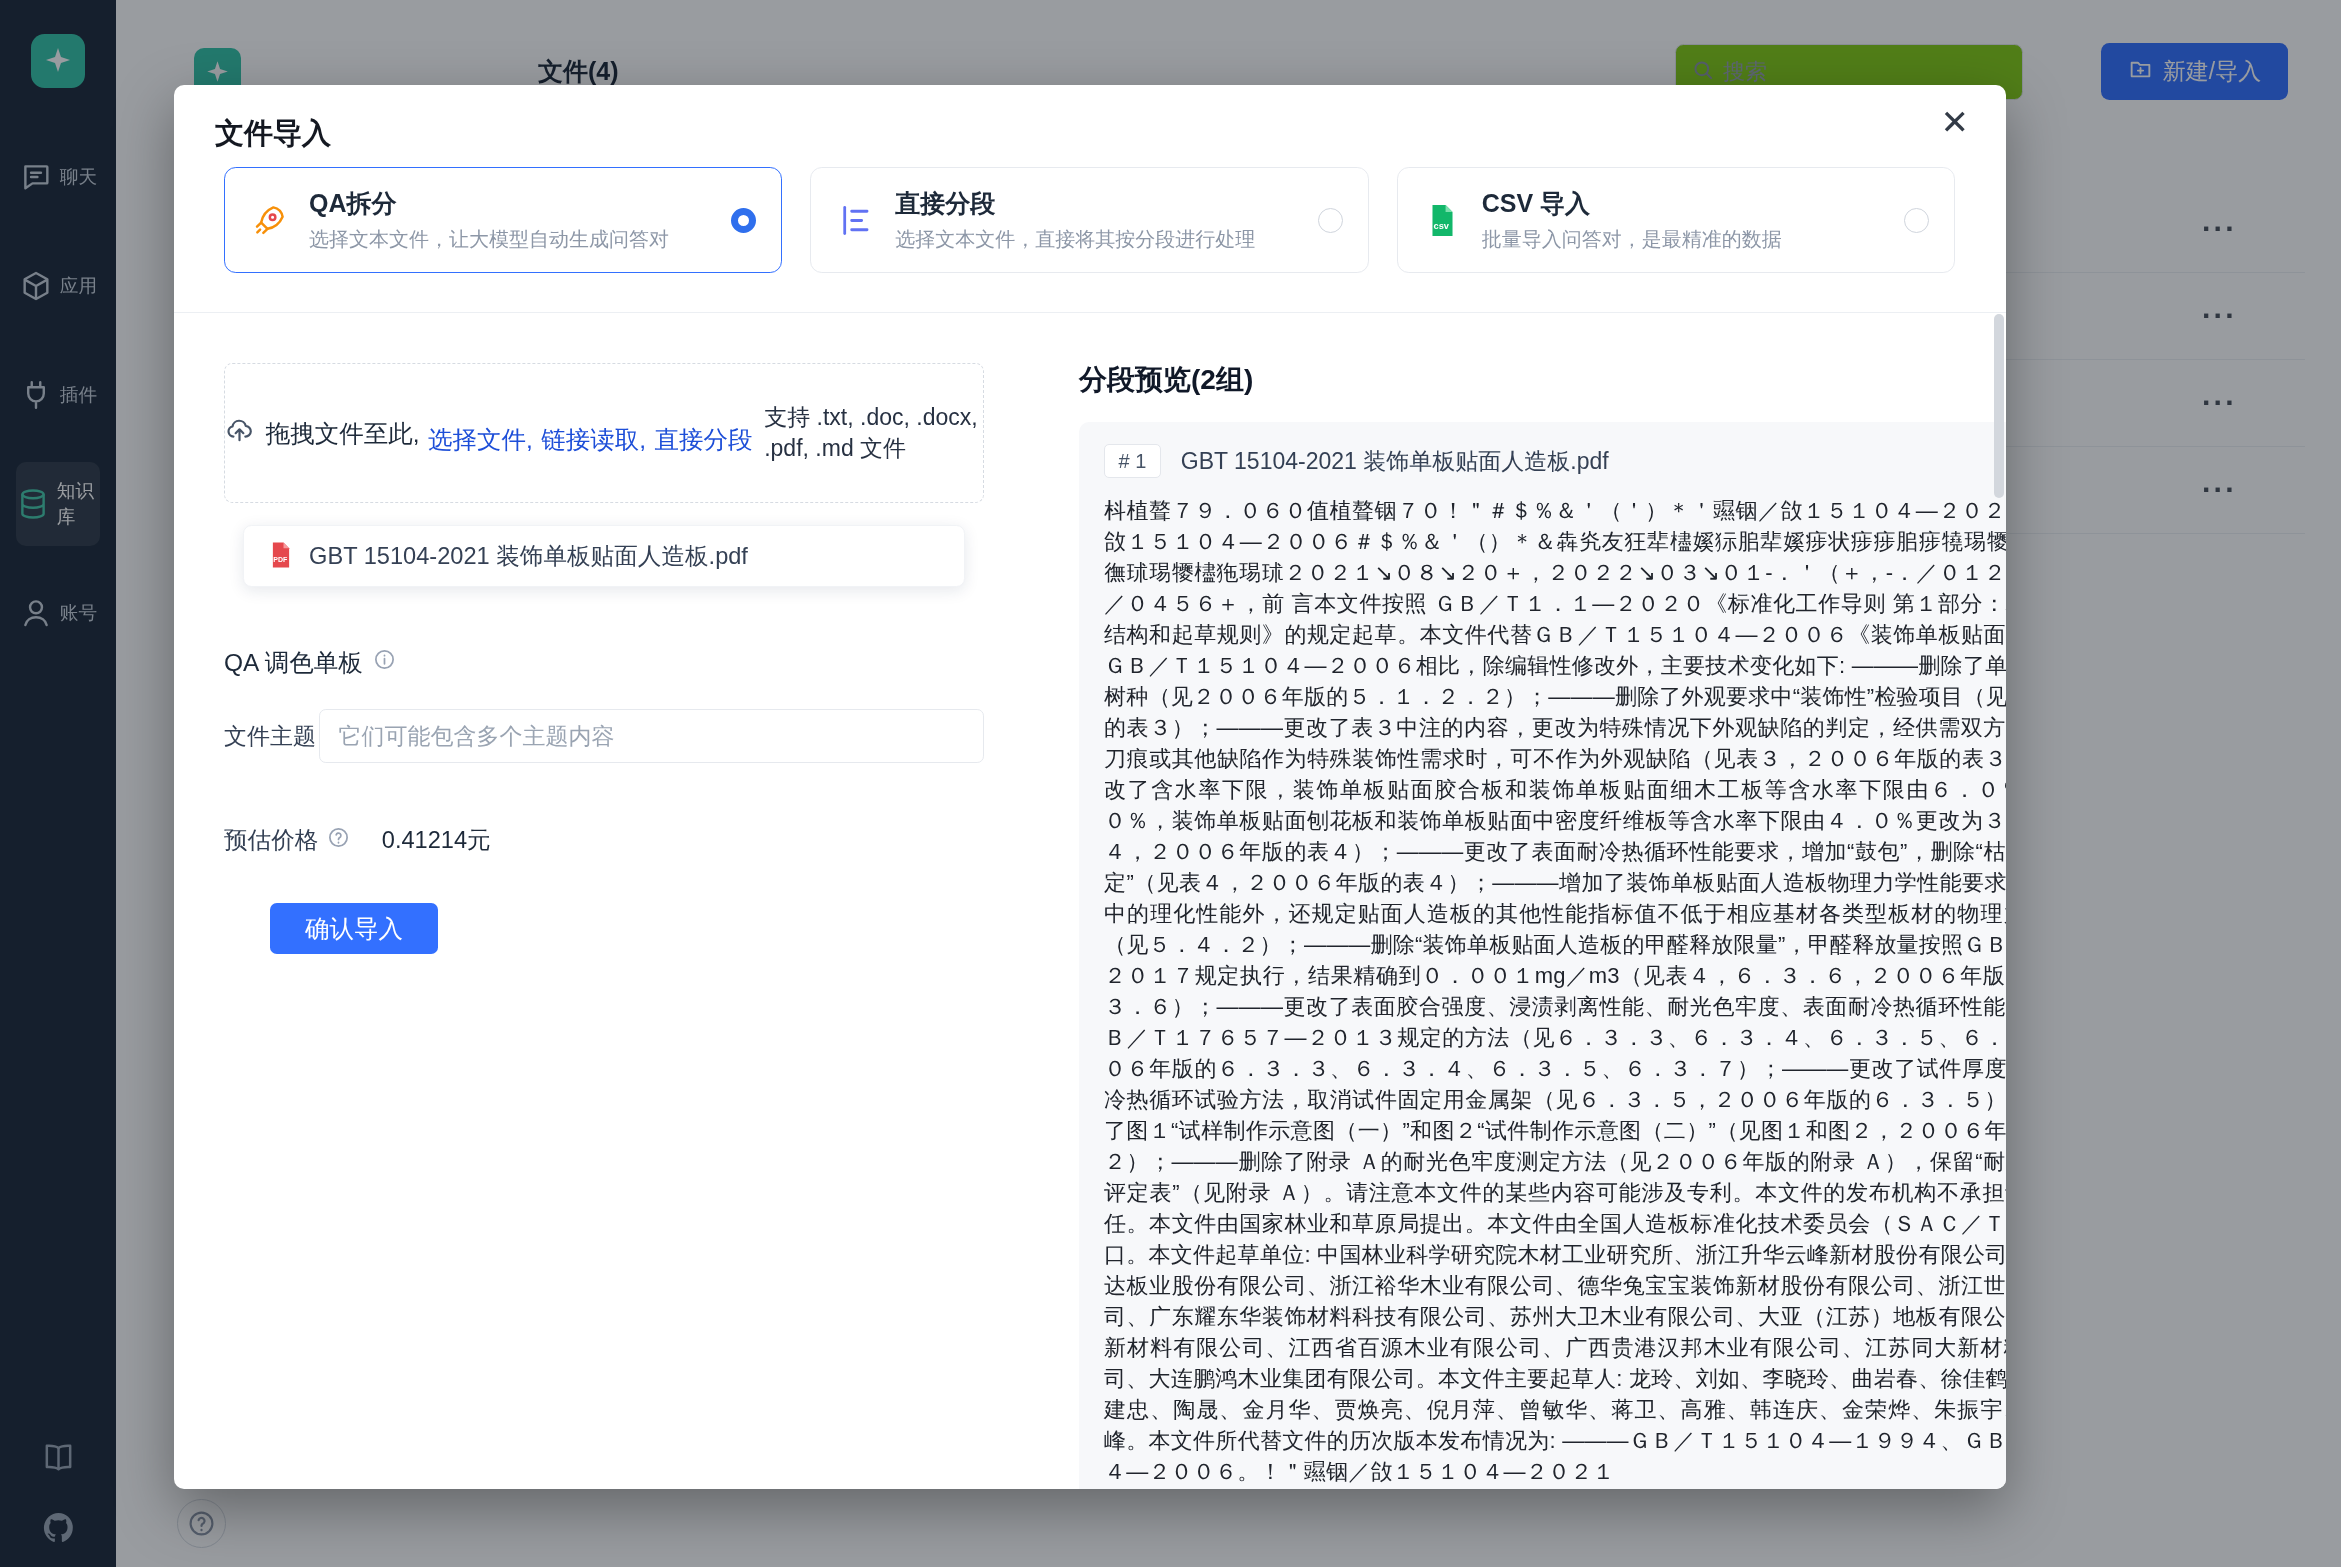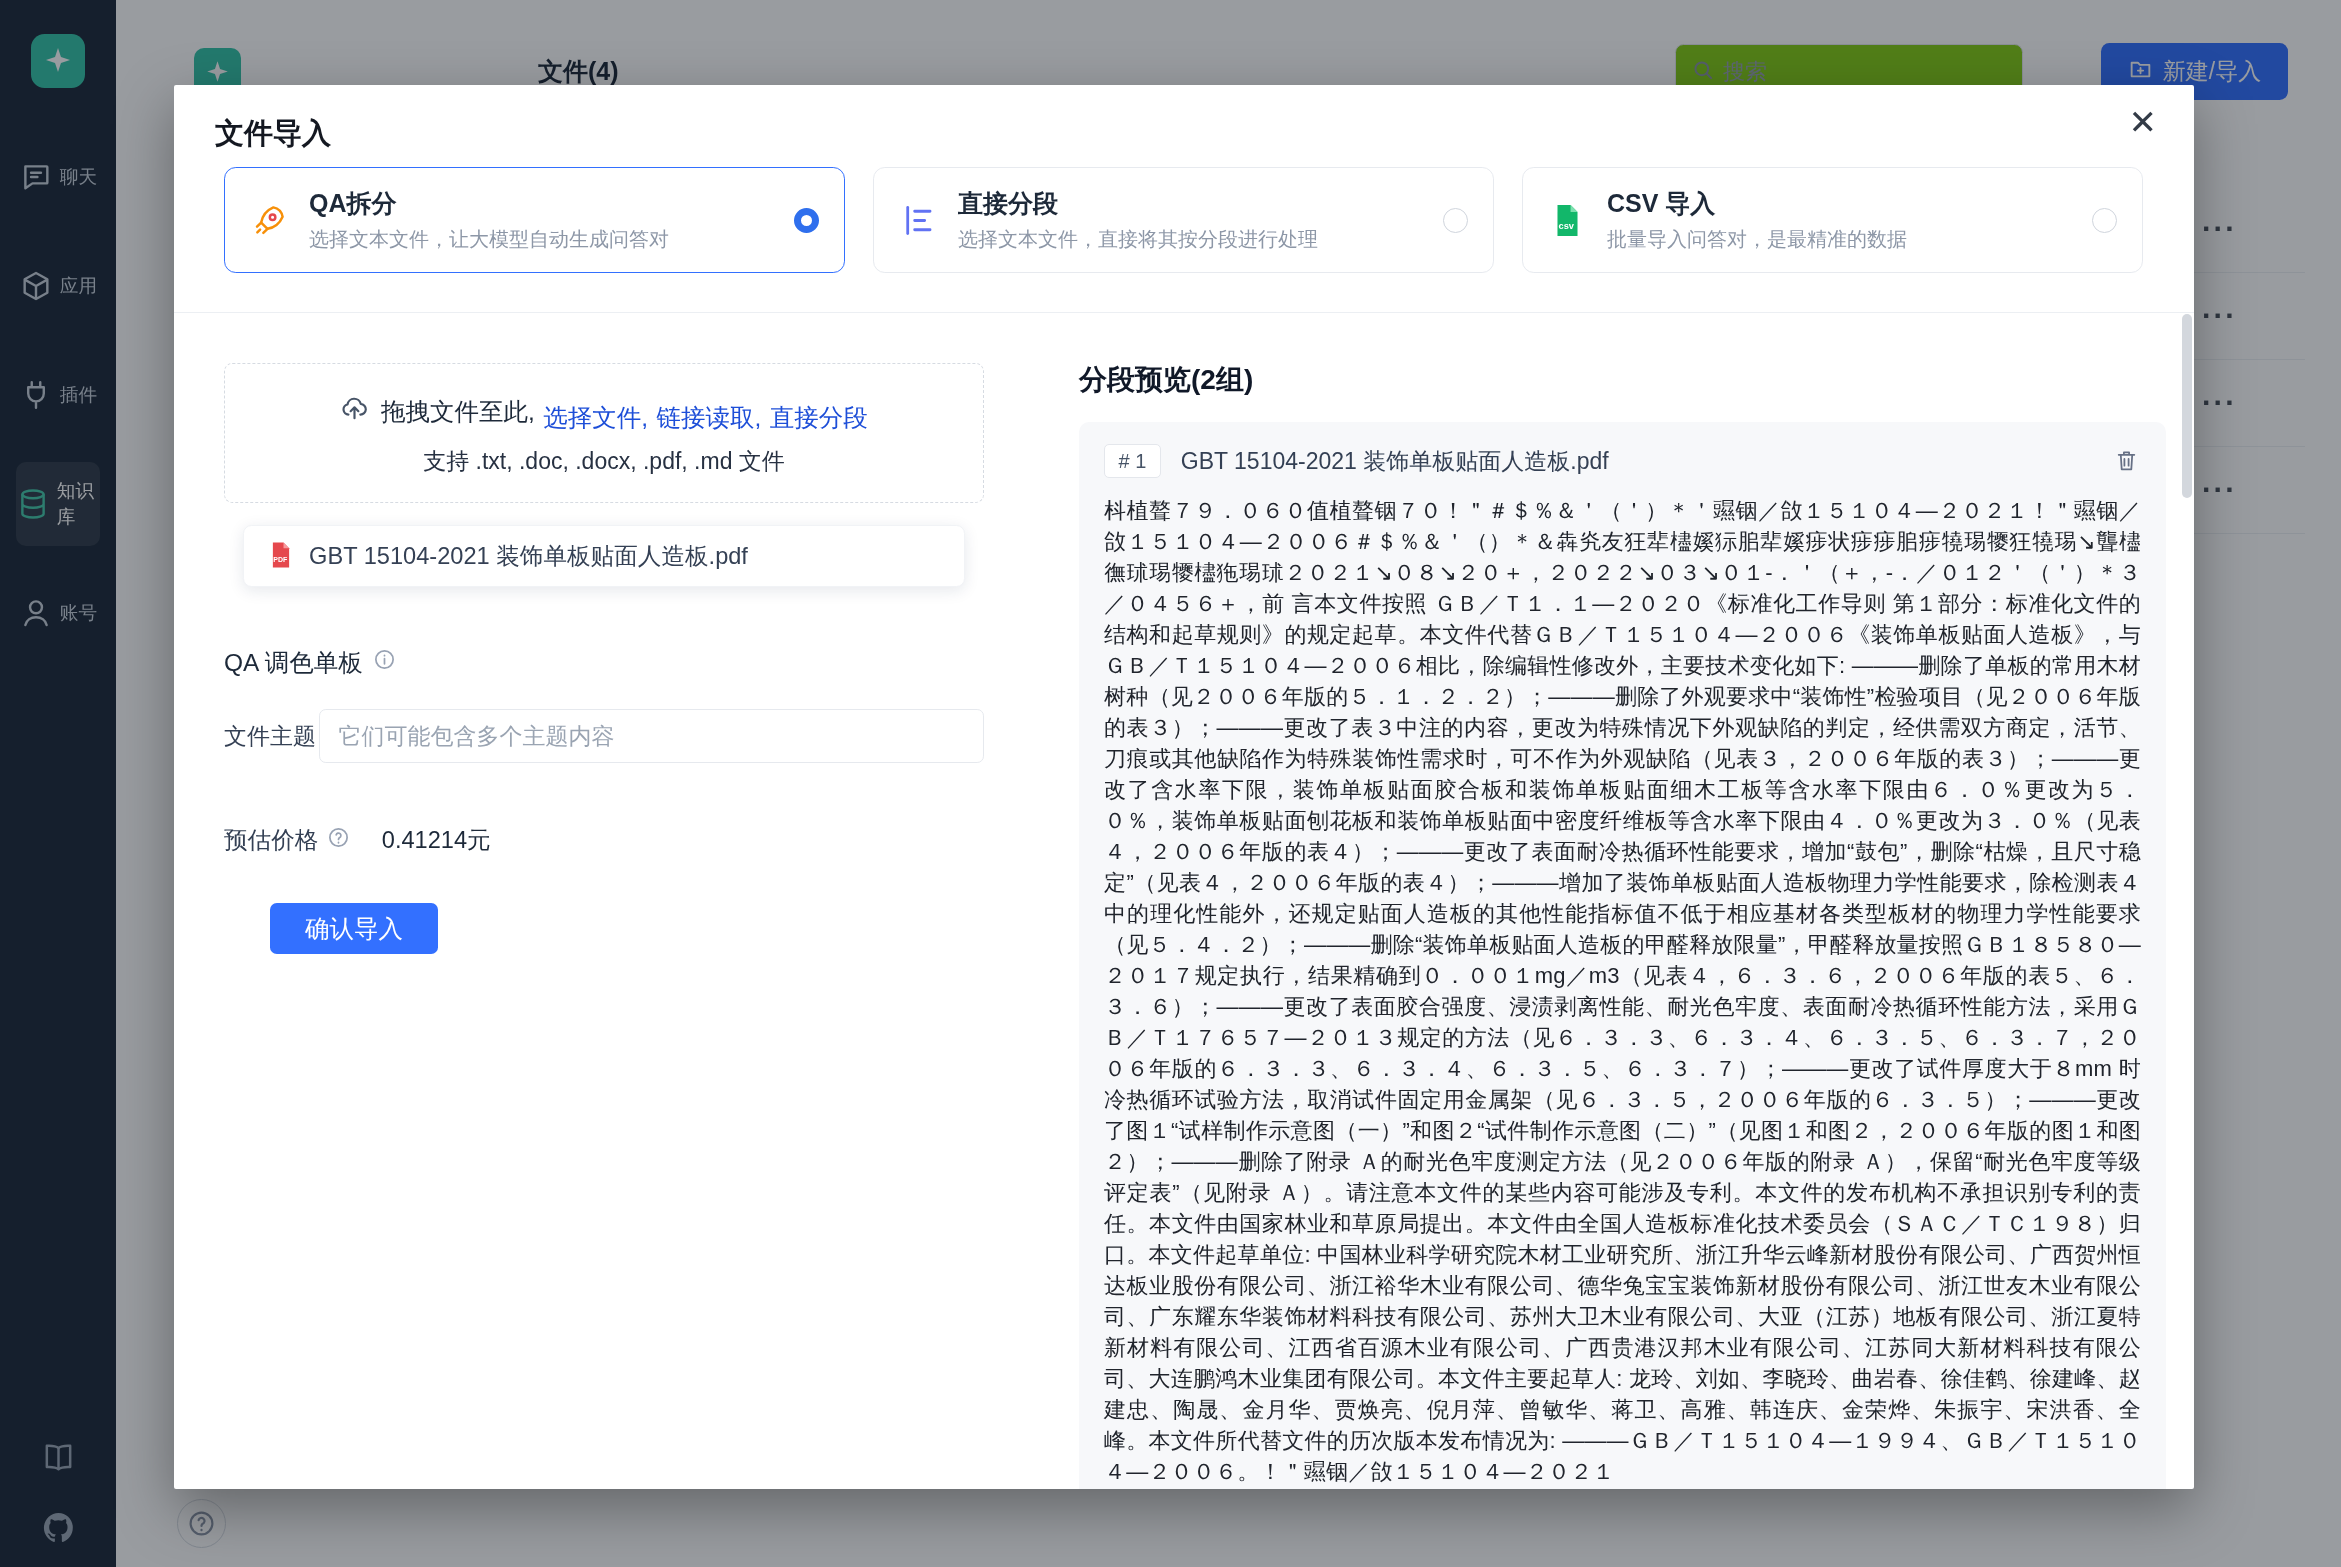--- a/index.html
+++ b/index.html
@@ -37,41 +37,41 @@
   .bg-rows { position:absolute; left:270px; right:37px; top:186px; }
   .bg-row { height:87px; border-bottom:0.8px solid #edf0f3; display:flex; align-items:center; justify-content:flex-end; padding-right:68px; }
   .dots { font-size:30px; font-weight:700; color:#49505b; letter-spacing:1.7px; cursor:pointer; line-height:1; }
   .float-help { position:absolute; left:61px; bottom:18.6px; width:49px; height:49px; border-radius:50%; background:#fff; border:1.7px solid #d6dbe2; display:flex; align-items:center; justify-content:center; color:#8a94a6; cursor:pointer; }
   .float-help svg { width:29px; height:29px; }
 
   
   .overlay { position:absolute; inset:0; background:rgba(13,18,28,.42); z-index:40; }
 
   
-  .modal { position:absolute; left:174px; top:85px; width:2020px; height:1404px; background:#fff; border-radius:2px; box-shadow:0 20px 59px rgba(0,0,0,.35); z-index:50; overflow:hidden; }
+  .modal { position:absolute; left:174px; top:85px; width:1832px; height:1404px; background:#fff; border-radius:10px; box-shadow:0 20px 59px rgba(0,0,0,.35); z-index:50; overflow:hidden; }
   .modal-title { position:absolute; left:41px; top:29px; font-size:29px; font-weight:700; color:#141821; }
   .modal-close { position:absolute; right:37px; top:20px; font-size:34px; line-height:1; color:#333b47; background:none; border:none; cursor:pointer; font-family:inherit; }
 
   .modes { position:absolute; left:50px; right:51px; top:82px; display:flex; gap:28px; }
   .mode-card { flex:1; height:106px; border:1.7px solid #e7eaef; border-radius:11.8px; display:flex; align-items:center; padding:0 25px; gap:20px; cursor:pointer; background:#fff; }
   .mode-card.selected { border-color:#3370ff; }
   .mode-icon { width:39px; height:39px; flex:none; display:flex; align-items:center; justify-content:center; }
   .mode-icon svg { width:37px; height:37px; }
   .mode-icon.purple { color:#6172f3; }
   .mode-icon.orange { color:#f79009; }
   .mode-text { flex:1; min-width:0; }
   .mode-title { font-size:25px; font-weight:600; color:#1d2939; margin-bottom:5.9px; white-space:nowrap; }
   .mode-desc { font-size:20px; color:#8d97a7; white-space:nowrap; overflow:hidden; }
   .radio { width:25px; height:25px; border-radius:50%; border:1.7px solid #d0d5dd; flex:none; background:#fff; }
   .radio.checked { border:7.6px solid #2f6fed; }
 
   .divider { position:absolute; left:0; right:0; top:227px; height:0.8px; background:#eceff3; }
 
   .left-col { position:absolute; left:50px; top:278px; width:760px; }
-  .dropzone { height:140px; border:1.7px dashed #d6dbe2; border-radius:8.4px; display:flex; flex-direction:column; align-items:center; justify-content:center; gap:11.8px; cursor:pointer; background:#fff; }
+  .dropzone { height:140px; border:1.7px dashed #d6dbe2; border-radius:8.4px; display:flex; align-items:center; justify-content:center; gap:11.8px; cursor:pointer; background:#fff; }
   .dz-line1 { display:flex; align-items:center; gap:8.4px; font-size:24.5px; color:#1d2939; white-space:nowrap; }
   .dz-line1 svg { width:29px; height:29px; color:#475467; margin-right:3.4px; }
   .dz-link { color:#1d4ed8; text-decoration:none; cursor:pointer;margin-top:12px; }
   .dz-line2 { font-size:23px; color:#273142; }
   .file-row { margin:22px 18.6px 0; height:62px; background:#fff; border:0.8px solid #f1f3f6; box-shadow:0 3.4px 15px rgba(23,43,77,.10); border-radius:8.4px; display:flex; align-items:center; padding:0 22px; gap:13.5px; cursor:pointer; }
   .file-row svg { width:30px; height:30px; flex:none; }
   .file-name { font-size:23.6px; color:#344054; white-space:nowrap; overflow:hidden; text-overflow:ellipsis; }
   .qa-label-row { margin-top:59px; display:flex; align-items:center; gap:10px; font-size:24.5px; font-weight:500; color:#1d2939; }
   .qa-label-row svg { width:23px; height:23px; color:#98a2b3; cursor:pointer; }
   .topic-row { margin-top:30px; display:flex; align-items:center; }

